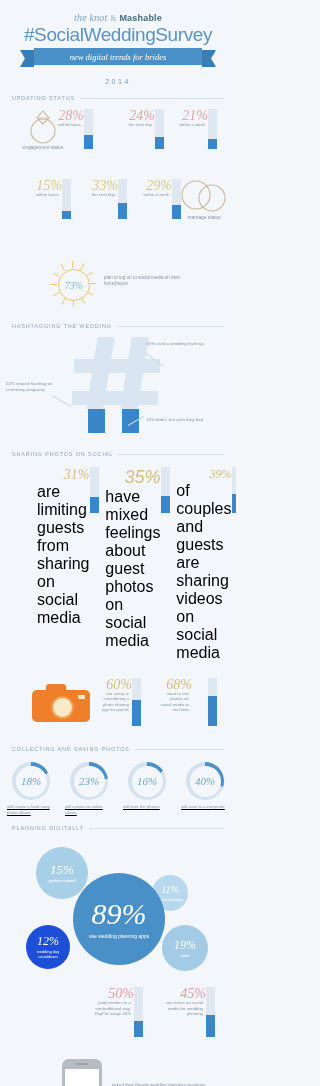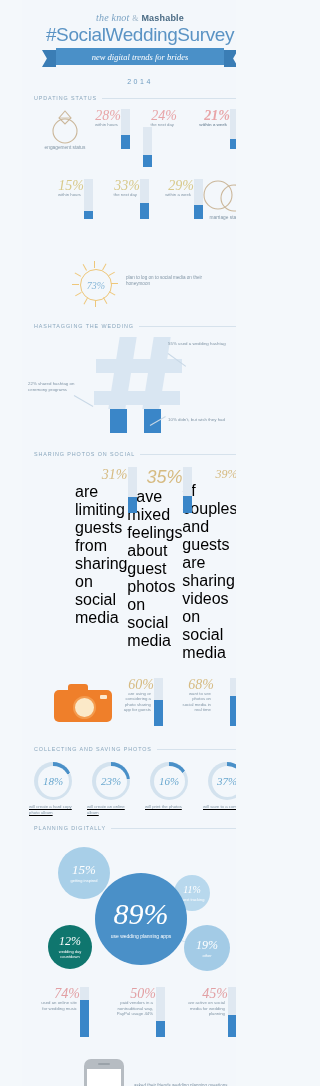--- a/index.html
+++ b/index.html
@@ -3,21 +3,21 @@
 <meta charset="utf-8">
 <style>
   html,body{margin:0;padding:0;}
   body{
     width:236px;height:1086px;
     background:#f4f8fb;
     font-family:"Liberation Sans","DejaVu Sans",sans-serif;
     overflow:hidden;
     position:relative;
   }
-  .page{position:relative;width:236px;height:1086px;background:#f3f7fb;margin-left:22px;}
+  .page{position:relative;width:236px;height:1086px;background:#f3f7fb;}
 
   
   .header{padding-top:12px;text-align:center;}
   .brand{font-family:"Liberation Serif","DejaVu Serif",serif;font-size:10px;color:#6a93b8;letter-spacing:.2px;}
   .brand .knot{font-style:italic;color:#7ba3c4;}
   .brand .amp{color:#9bb4c9;font-size:8px;}
   .brand .mash{font-weight:bold;color:#4a6b84;font-family:"Liberation Sans",sans-serif;font-size:9px;}
   .title{font-size:19px;color:#5a93c4;letter-spacing:-.4px;margin-top:1px;font-weight:300;}
   .ribbon-wrap{position:relative;height:26px;margin-top:2px;}
   .ribbon{position:absolute;left:34px;top:0;width:168px;height:17px;background:#4a90c8;
@@ -63,21 +63,21 @@
 
   
   .hashwrap{position:relative;height:112px;}
   .hash{position:absolute;left:70px;top:8px;width:98px;height:96px;}
   .hbar{position:absolute;background:#d9e6f2;}
   .hbar.fill{background:#3a86c8;}
   .note{position:absolute;font-size:4.4px;line-height:5.6px;color:#8296a6;}
   .leader{position:absolute;background:#c8d8e6;height:1px;transform-origin:left center;}
 
   
-  .three{display:flex;justify-content:center;margin-top:10px;padding-left:48px;}
+  .three{display:flex;justify-content:center;gap:16px;margin-top:10px;padding-left:48px;}
   .trio-item{display:flex;align-items:flex-start;}
   .trio-item .txtcol{display:flex;flex-direction:column;align-items:flex-end;width:46px;}
 
   
   .camrow{position:relative;height:66px;margin-top:8px;}
   .camera{position:absolute;left:32px;top:12px;width:58px;height:40px;}
   .cam-body{position:absolute;left:0;top:8px;width:58px;height:32px;background:#ef7f2a;border-radius:5px;}
   .cam-hump{position:absolute;left:14px;top:2px;width:20px;height:9px;background:#ef7f2a;border-radius:3px 3px 0 0;}
   .cam-lens{position:absolute;left:19px;top:14px;width:19px;height:19px;border-radius:50%;background:#fbe9c8;border:2px solid #f49b4e;}
   .cam-flash{position:absolute;right:5px;top:13px;width:7px;height:4px;background:#fde9cf;border-radius:1px;}
@@ -99,21 +99,21 @@
   .bub .bc{font-size:4px;line-height:5px;margin-top:2px;padding:0 3px;}
   .bub-main{left:73px;top:36px;width:92px;height:92px;background:#4a90c8;}
   .bub-main .bv{font-size:30px;}
   .bub-main .bc{font-size:5px;line-height:6.4px;margin-top:4px;}
   .bub-1{left:36px;top:10px;width:52px;height:52px;background:#a8cfe8;}
   .bub-1 .bv{font-size:13px;}
   .bub-2{left:152px;top:38px;width:36px;height:36px;background:#b8d8ed;}
   .bub-2 .bv{font-size:10px;}
   .bub-3{left:162px;top:88px;width:46px;height:46px;background:#a3cbe6;}
   .bub-3 .bv{font-size:12px;}
-  .bub-4{left:26px;top:88px;width:44px;height:44px;background:#0f766e;}
+  .bub-4{left:26px;top:88px;width:44px;height:44px;background:#1d4ed8;}
   .bub-4 .bv{font-size:12px;}
   .spoke{position:absolute;height:1px;background:#cfe0ee;transform-origin:left center;}
 
   
   .phonewrap{position:relative;height:96px;margin-top:6px;}
   .phone{position:absolute;left:62px;top:6px;width:40px;height:78px;background:#b6bcc2;border-radius:7px;}
   .phone .screen{position:absolute;left:3px;top:10px;width:34px;height:54px;background:#ffffff;
                  display:flex;align-items:center;justify-content:center;}
   .phone .spk{position:absolute;left:14px;top:4px;width:12px;height:2px;background:#9aa2a9;border-radius:1px;}
   .phonecap{position:absolute;left:112px;top:30px;width:96px;font-size:4.5px;line-height:6px;color:#8296a6;}
@@ -145,41 +145,41 @@
 
   <div style="position:relative;height:158px;">
 
     <svg class="ring-icon" viewBox="0 0 42 38">
       <circle cx="21" cy="24" r="12" fill="none" stroke="#cbb79a" stroke-width="1.1"></circle>
       <polygon points="21,4 27,11 21,17 15,11" fill="none" stroke="#cbb79a" stroke-width="1.1"></polygon>
       <line x1="15" y1="11" x2="27" y2="11" stroke="#cbb79a" stroke-width="0.8"></line>
     </svg>
     <div class="eng-label">engagement status</div>
 
-    <div class="stat-a barstat" style="left:63px;top:8px;">
+    <div class="stat-a barstat" style="left:48px;top:8px;">
       <div class="col" style="width:36px;">
         <div class="pct pink">28%</div>
         <div class="cap">within hours</div>
       </div>
       <div class="bartrack" style="height:40px;">
         <div class="barfill" style="height:34%;"></div>
       </div>
     </div>
 
-    <div class="stat-a barstat" style="left:121px;top:8px;flex-direction:column;">
+    <div class="stat-a barstat" style="left:121px;top:8px;">
       <div class="col" style="width:34px;">
         <div class="pct pink">24%</div>
         <div class="cap">the next day</div>
       </div>
       <div class="bartrack" style="height:40px;">
         <div class="barfill" style="height:30%;"></div>
       </div>
     </div>
 
-    <div class="stat-a barstat" style="left:176px;top:8px;font-weight:bold;">
+    <div class="stat-a barstat" style="left:176px;top:8px;">
       <div class="col" style="width:32px;">
         <div class="pct pink">21%</div>
         <div class="cap">within a week</div>
       </div>
       <div class="bartrack" style="height:40px;">
         <div class="barfill" style="height:26%;"></div>
       </div>
     </div>
 
     <div class="stat-a barstat" style="left:28px;top:78px;">
@@ -352,21 +352,21 @@
     <div class="donut-item">
       <div class="donut" style="background:conic-gradient(#4a90c8 0deg 58deg,#d3e2ee 58deg 360deg);">
         <div class="hole"></div>
         <div class="val">16%</div>
       </div>
       <div class="donut-cap">will print the photos</div>
     </div>
     <div class="donut-item">
       <div class="donut" style="background:conic-gradient(#4a90c8 0deg 108deg,#d3e2ee 108deg 360deg);">
         <div class="hole"></div>
-        <div class="val">37%</div>
+        <div class="val">40%</div>
       </div>
       <div class="donut-cap">will save to a computer</div>
     </div>
   </div>
 
   <div class="sect">
     <span class="lbl">PLANNING DIGITALLY</span>
     <span class="rule"></span>
   </div>
 
@@ -393,29 +393,20 @@
       <div class="bc">wedding day countdown</div>
     </div>
 
     <div class="bub bub-main">
       <div class="bv">89%</div>
       <div class="bc">use wedding planning apps</div>
     </div>
   </div>
 
   <div style="position:relative;height:64px;margin-top:6px;">
-    <div class="barstat" style="position:absolute;left:18px;top:4px;">
-      <div class="col" style="width:40px;">
-        <div class="pct rose">74%</div>
-        <div class="cap">used an online site for wedding music</div>
-      </div>
-      <div class="bartrack" style="height:50px;">
-        <div class="barfill" style="height:74%;"></div>
-      </div>
-    </div>
 
     <div class="barstat" style="position:absolute;left:88px;top:4px;">
       <div class="col" style="width:46px;">
         <div class="pct rose">50%</div>
         <div class="cap">paid vendors in a nontraditional way, PayPal usage 44%</div>
       </div>
       <div class="bartrack" style="height:50px;">
         <div class="barfill" style="height:32%;"></div>
       </div>
     </div>

